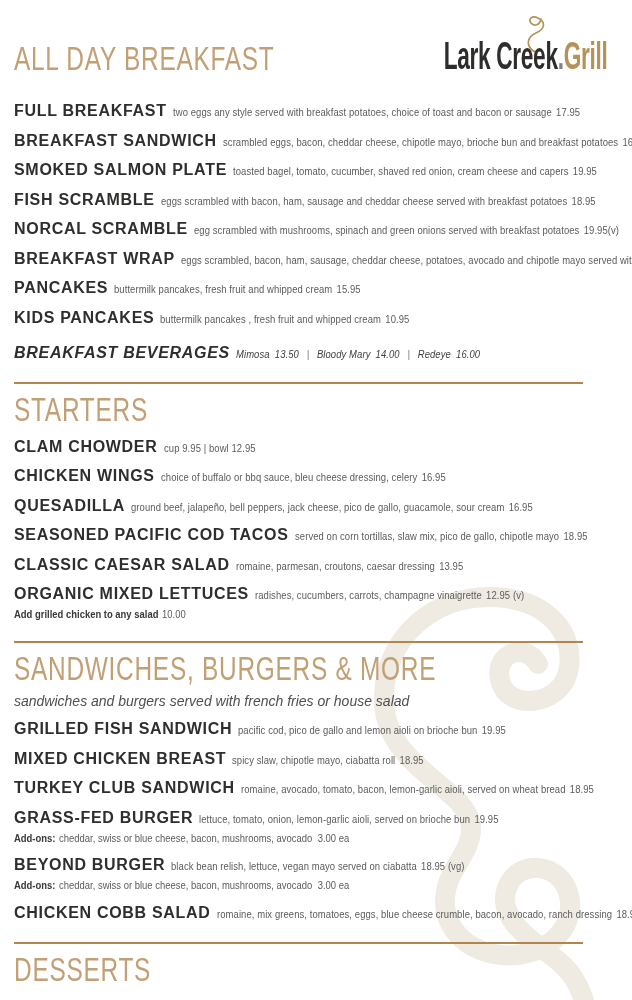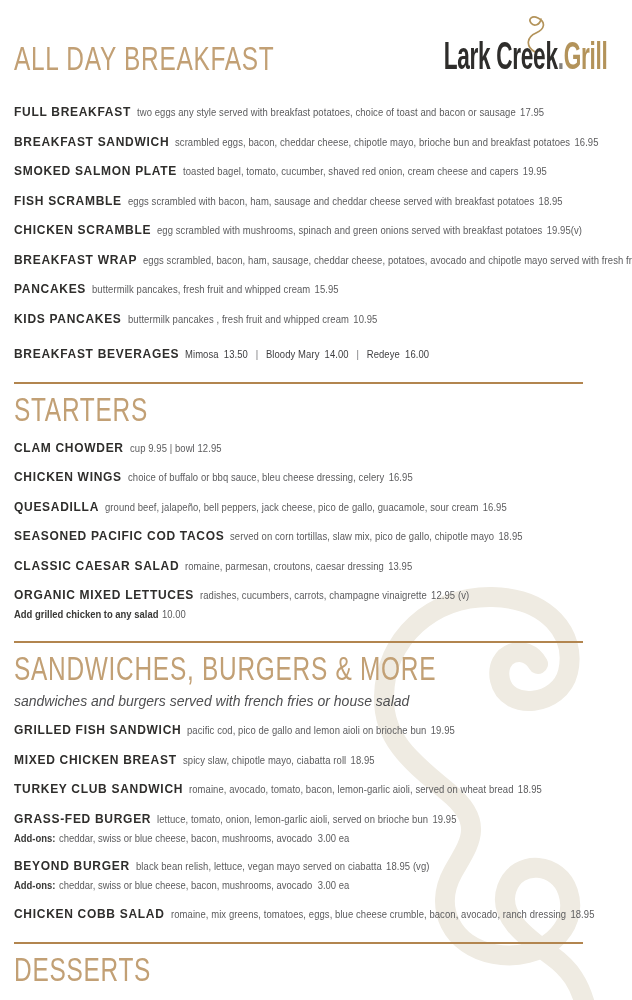--- a/index.html
+++ b/index.html
@@ -20,22 +20,22 @@
   .logo-text{font-weight:700;font-size:39px;line-height:39px;letter-spacing:-0.5px;
     transform:scaleX(0.58);transform-origin:100% 50%;white-space:nowrap;color:#2e2d2b;margin-top:20px;}
   .logo-gold{color:#b3935a;}
   .logo-dot{color:#83817e;}
 
   
   .rule{border:none;border-top:2px solid #b2854f;margin:21px 49px 9px 0;height:0;}
   .sec-note{font-style:italic;color:#4f4f51;font-size:14px;margin:10px 0 0 0;line-height:13px;}
   .items{margin-top:14px;}
   .item{white-space:nowrap;line-height:13px;margin-bottom:14.5px;}
-  .item.gap{margin-top:20px;}
-  .iname{font-weight:700;font-size:12px;letter-spacing:0.7px;color:#2f2e2c;margin-right:6px;}
+  .item.gap{margin-top:20px;font-style:italic;}
+  .iname{font-weight:700;font-size:16px;letter-spacing:0.7px;color:#2f2e2c;margin-right:6px;}
   .irest{display:inline-block;transform:scaleX(0.86);transform-origin:0 60%;
     font-size:11px;color:#5b5b5d;letter-spacing:0.1px;}
   .idesc{margin-right:5px;}
   .iprice{white-space:pre;}
   .blabel{color:#3e3e40;font-weight:500;margin-right:6px;}
   .bprice{color:#3e3e40;font-weight:500;}
   .bsep{color:#77777a;margin:0 9px;}
   .subline{margin-top:6px;white-space:nowrap;line-height:12px;
     transform:scaleX(0.9);transform-origin:0 50%;font-size:10.5px;}
   .slabel{font-weight:700;color:#393937;margin-right:4px;}
@@ -65,21 +65,21 @@
     </div>
   </header>
 
   <main id="sections-root">
       <section class="menu-section">
         <div class="items">
           <div class="item"><span class="iname">FULL BREAKFAST</span><span class="irest"><span class="idesc">two eggs any style served with breakfast potatoes, choice of toast and bacon or sausage</span><span class="iprice">17.95</span></span></div>
           <div class="item"><span class="iname">BREAKFAST SANDWICH</span><span class="irest"><span class="idesc">scrambled eggs, bacon, cheddar cheese, chipotle mayo, brioche bun and breakfast potatoes</span><span class="iprice">16.95</span></span></div>
           <div class="item"><span class="iname">SMOKED SALMON PLATE</span><span class="irest"><span class="idesc">toasted bagel, tomato, cucumber, shaved red onion, cream cheese and capers</span><span class="iprice">19.95</span></span></div>
           <div class="item"><span class="iname">FISH SCRAMBLE</span><span class="irest"><span class="idesc">eggs scrambled with bacon, ham, sausage and cheddar cheese served with breakfast potatoes</span><span class="iprice">18.95</span></span></div>
-          <div class="item"><span class="iname">CHICKEN SCRAMBLE</span><span class="irest"><span class="idesc">egg scrambled with mushrooms, spinach and green onions served with breakfast potatoes</span><span class="iprice">19.95(v)</span></span></div>
+          <div class="item"><span class="iname">NORCAL SCRAMBLE</span><span class="irest"><span class="idesc">egg scrambled with mushrooms, spinach and green onions served with breakfast potatoes</span><span class="iprice">19.95(v)</span></span></div>
           <div class="item"><span class="iname">BREAKFAST WRAP</span><span class="irest"><span class="idesc">eggs scrambled, bacon, ham, sausage, cheddar cheese, potatoes, avocado and chipotle mayo served with fresh fruit</span></span></div>
           <div class="item"><span class="iname">PANCAKES</span><span class="irest"><span class="idesc">buttermilk pancakes, fresh fruit and whipped cream</span><span class="iprice">15.95</span></span></div>
           <div class="item"><span class="iname">KIDS PANCAKES</span><span class="irest"><span class="idesc">buttermilk pancakes , fresh fruit and whipped cream</span><span class="iprice">10.95</span></span></div>
           <div class="item gap"><span class="iname">BREAKFAST BEVERAGES</span><span class="irest"><span class="blabel">Mimosa</span><span class="bprice">13.50</span><span class="bsep">|</span><span class="blabel">Bloody Mary</span><span class="bprice">14.00</span><span class="bsep">|</span><span class="blabel">Redeye</span><span class="bprice">16.00</span></span></div>
         </div>
       </section>
       <section class="menu-section">
         <hr class="rule">
         <h2 class="sec-title">STARTERS</h2>
         <div class="items">

